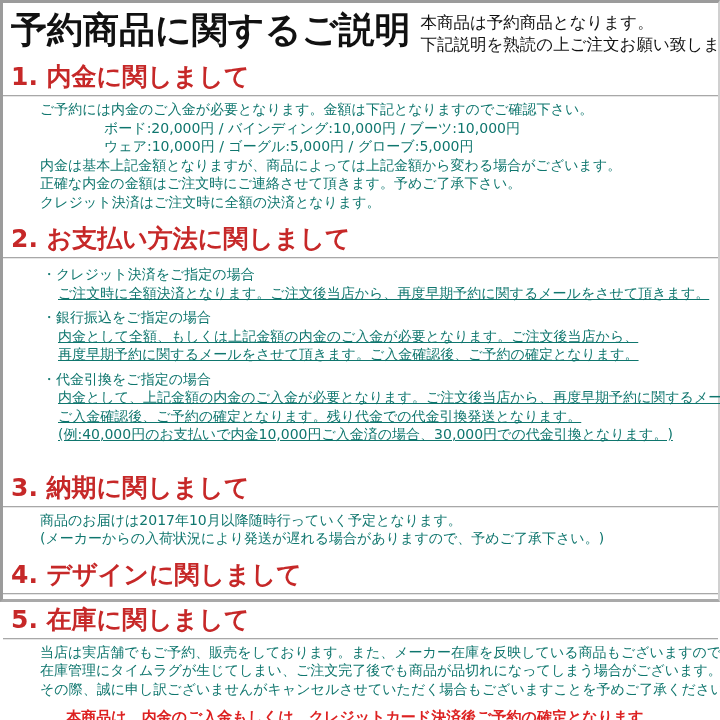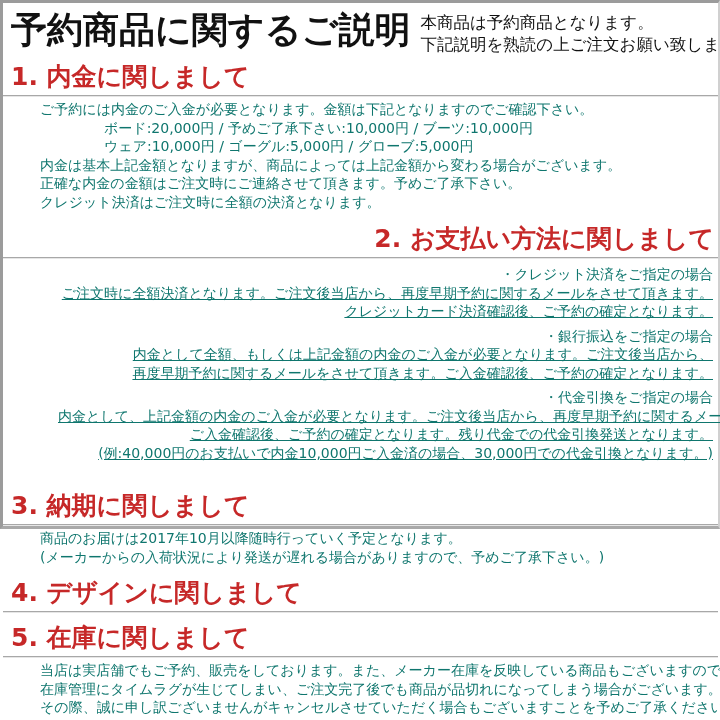--- a/index.html
+++ b/index.html
@@ -7,21 +7,21 @@
     padding: 0;
     width: 720px;
     height: 720px;
     background: #ffffff;
     font-family: "DejaVu Sans", "Liberation Sans", sans-serif;
     overflow: hidden;
   }
   .page {
     box-sizing: border-box;
     width: 720px;
-    height: 529px;
+    height: 602px;
     background: #ffffff;
     border-top: 3px solid #9b9b9b;
     border-left: 3px solid #9b9b9b;
     border-right: 2px solid #d0d0d0;
     border-bottom: 3px solid #a9a9a9;
     padding: 5px 4px 0 8px;
     color: #1a1a1a;
   }
   .header {
     display: flex;
@@ -65,21 +65,21 @@
     font-size: 14px;
     line-height: 17.5px;
     color: #0f766e;
     white-space: nowrap;
   }
   .ind1 { padding-left: 28px; }
   .ind2 { padding-left: 92px; }
   .bullet { padding-left: 30px; margin-top: 7px !important; }
   .sub { padding-left: 46px; text-decoration: underline; }
   .sec-1 { margin-top: 6px; }
-  .sec-2 { margin-top: 13px; text-align: right; }
+  .sec-2 { margin-top: 13px; }
   .sec-3 { margin-top: 29px; }
   .sec-4 { margin-top: 12px; }
   .sec-5 { margin-top: 10px; }
   .footer {
     margin-top: 9px;
     text-align: center;
   }
   .footer p {
     margin: 0;
     font-size: 15px;
@@ -99,33 +99,32 @@
     <div class="header-note">
       <div>本商品は予約商品となります。</div>
       <div>下記説明を熟読の上ご注文お願い致します。</div>
     </div>
   </div>
 
   <div class="section sec-1">
     <h2 class="sec-heading">1. 内金に関しまして</h2>
     <div class="rule"></div>
     <p class="ind1">ご予約には内金のご入金が必要となります。金額は下記となりますのでご確認下さい。</p>
-    <p class="ind2">ボード:20,000円 / 予めご了承下さい:10,000円 / ブーツ:10,000円</p>
+    <p class="ind2">ボード:20,000円 / バインディング:10,000円 / ブーツ:10,000円</p>
     <p class="ind2">ウェア:10,000円 / ゴーグル:5,000円 / グローブ:5,000円</p>
     <p class="ind1">内金は基本上記金額となりますが、商品によっては上記金額から変わる場合がございます。</p>
     <p class="ind1">正確な内金の金額はご注文時にご連絡させて頂きます。予めご了承下さい。</p>
     <p class="ind1">クレジット決済はご注文時に全額の決済となります。</p>
   </div>
 
   <div class="section sec-2">
     <h2 class="sec-heading">2. お支払い方法に関しまして</h2>
     <div class="rule"></div>
     <p class="bullet">・クレジット決済をご指定の場合</p>
     <p class="sub">ご注文時に全額決済となります。ご注文後当店から、再度早期予約に関するメールをさせて頂きます。</p>
-    <p class="sub">クレジットカード決済確認後、ご予約の確定となります。</p>
     <p class="bullet">・銀行振込をご指定の場合</p>
     <p class="sub">内金として全額、もしくは上記金額の内金のご入金が必要となります。ご注文後当店から、</p>
     <p class="sub">再度早期予約に関するメールをさせて頂きます。ご入金確認後、ご予約の確定となります。</p>
     <p class="bullet">・代金引換をご指定の場合</p>
     <p class="sub">内金として、上記金額の内金のご入金が必要となります。ご注文後当店から、再度早期予約に関するメールをさせて頂きます。</p>
     <p class="sub">ご入金確認後、ご予約の確定となります。残り代金での代金引換発送となります。</p>
     <p class="sub">(例:40,000円のお支払いで内金10,000円ご入金済の場合、30,000円での代金引換となります。)</p>
   </div>
 
   <div class="section sec-3">

